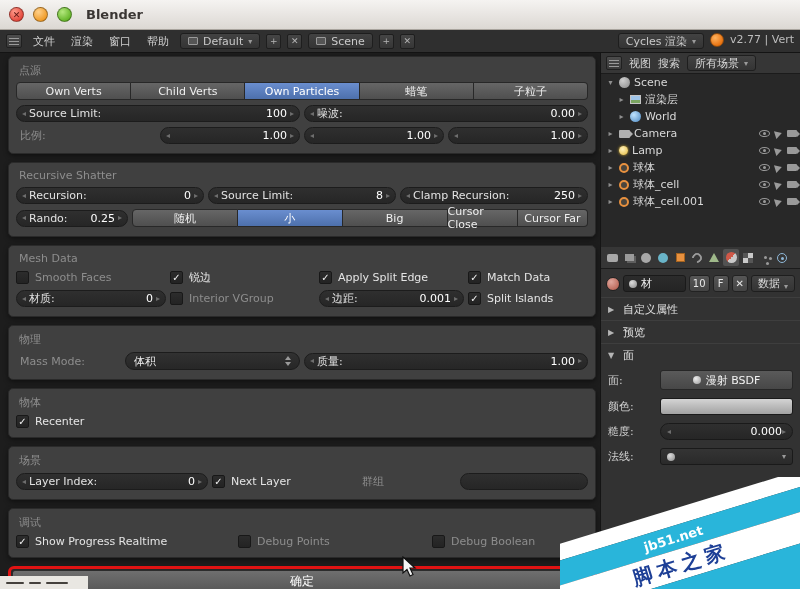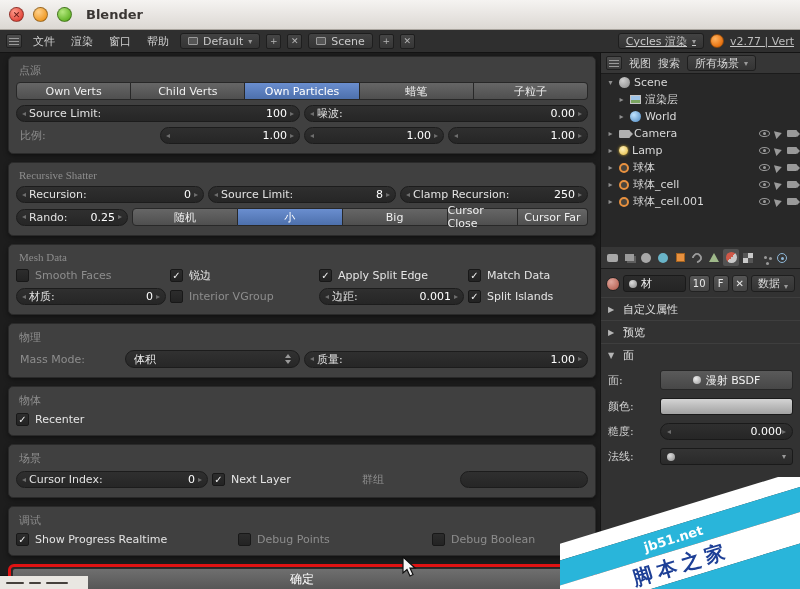--- a/index.html
+++ b/index.html
@@ -24,30 +24,30 @@
   .ed-icon { width:16px; height:14px; background:linear-gradient(#4c4c4c,#3a3a3a); border:1px solid #202020;
     border-radius:2px; display:flex; flex-direction:column; justify-content:center; gap:2px; padding:2px; }
   .ed-icon i { display:block; height:1px; background:#9a9a9a; }
   .menu-item { padding:0 5px; color:#cfcfcf; }
   .hpill { display:flex; align-items:center; gap:5px; height:16px; padding:0 7px;
     background:linear-gradient(#424242,#343434); border:1px solid #1e1e1e; border-radius:3px; }
   .hpill .caret { font-size:8px; color:#9a9a9a; }
   .tiny-glyph { width:10px; height:8px; border:1px solid #9a9a9a; border-radius:1px; background:#555; }
   .sqbtn { width:15px; height:15px; background:linear-gradient(#454545,#363636); border:1px solid #1e1e1e;
     border-radius:2px; display:flex; align-items:center; justify-content:center; font-size:9px; color:#b5b5b5; }
-  .right-cluster { margin-left:auto; display:flex; align-items:center; gap:6px;text-decoration:underline; }
+  .right-cluster { margin-left:auto; display:flex; gap:6px; }
   .blogo { width:14px; height:14px; border-radius:50%;
     background:radial-gradient(circle at 35% 32%, #ffb25e, #e87311 70%); border:1px solid #8a4a10; }
   .version { color:#bdbdbd; white-space:nowrap; }
 
   
   #dialog { position:absolute; left:8px; top:56px; width:588px; display:flex; flex-direction:column; gap:8px; z-index:10; }
   .sect { background:#404040; border:1px solid #2a2a2a; border-radius:5px; padding:5px 7px 9px;
     box-shadow:0 2px 5px rgba(0,0,0,.45); }
-  .sect-title { font-size:11px; color:#8d8d8d; margin:1px 0 4px 3px;font-family:Liberation Serif, serif; }
+  .sect-title { font-size:11px; color:#8d8d8d; margin:1px 0 4px 3px; }
   .row { display:flex; align-items:center; gap:4px; margin-top:5px; }
   .dimlab { font-size:11px; color:#8d8d8d; }
   .w140 { flex:0 0 140px; padding-left:4px; }
 
   .nfield { flex:1; height:17px; background:linear-gradient(#2f2f2f,#262626); border:1px solid #1c1c1c;
     border-radius:9px; display:flex; align-items:center; padding:0 5px; font-size:11px; color:#ededed; }
   .nfield .lab { flex:1; color:#e2e2e2; padding-left:3px; }
   .nfield .val { color:#ffffff; padding-right:3px; }
   .nfield.valonly { justify-content:flex-end; }
   .nfield.valonly .val { flex:1; text-align:right; }
@@ -389,21 +389,21 @@
         <span class="lbl">Recenter</span>
       </div>
     </div>
   </div>
 
   <div class="sect">
     <div class="sect-title">场景</div>
     <div class="row">
       <div class="nfield" style="flex:0 0 192px">
         <span class="arr">◂</span>
-        <span class="lab">Cursor Index:</span>
+        <span class="lab">Layer Index:</span>
         <span class="val">0</span>
         <span class="arr">▸</span>
       </div>
       <div class="chk">
         <span class="box">
             <span class="tick">✓</span>
           </span>
         <span class="lbl">Next Layer</span>
       </div>
       <div style="margin-left:auto; display:flex; align-items:center; gap:76px">

